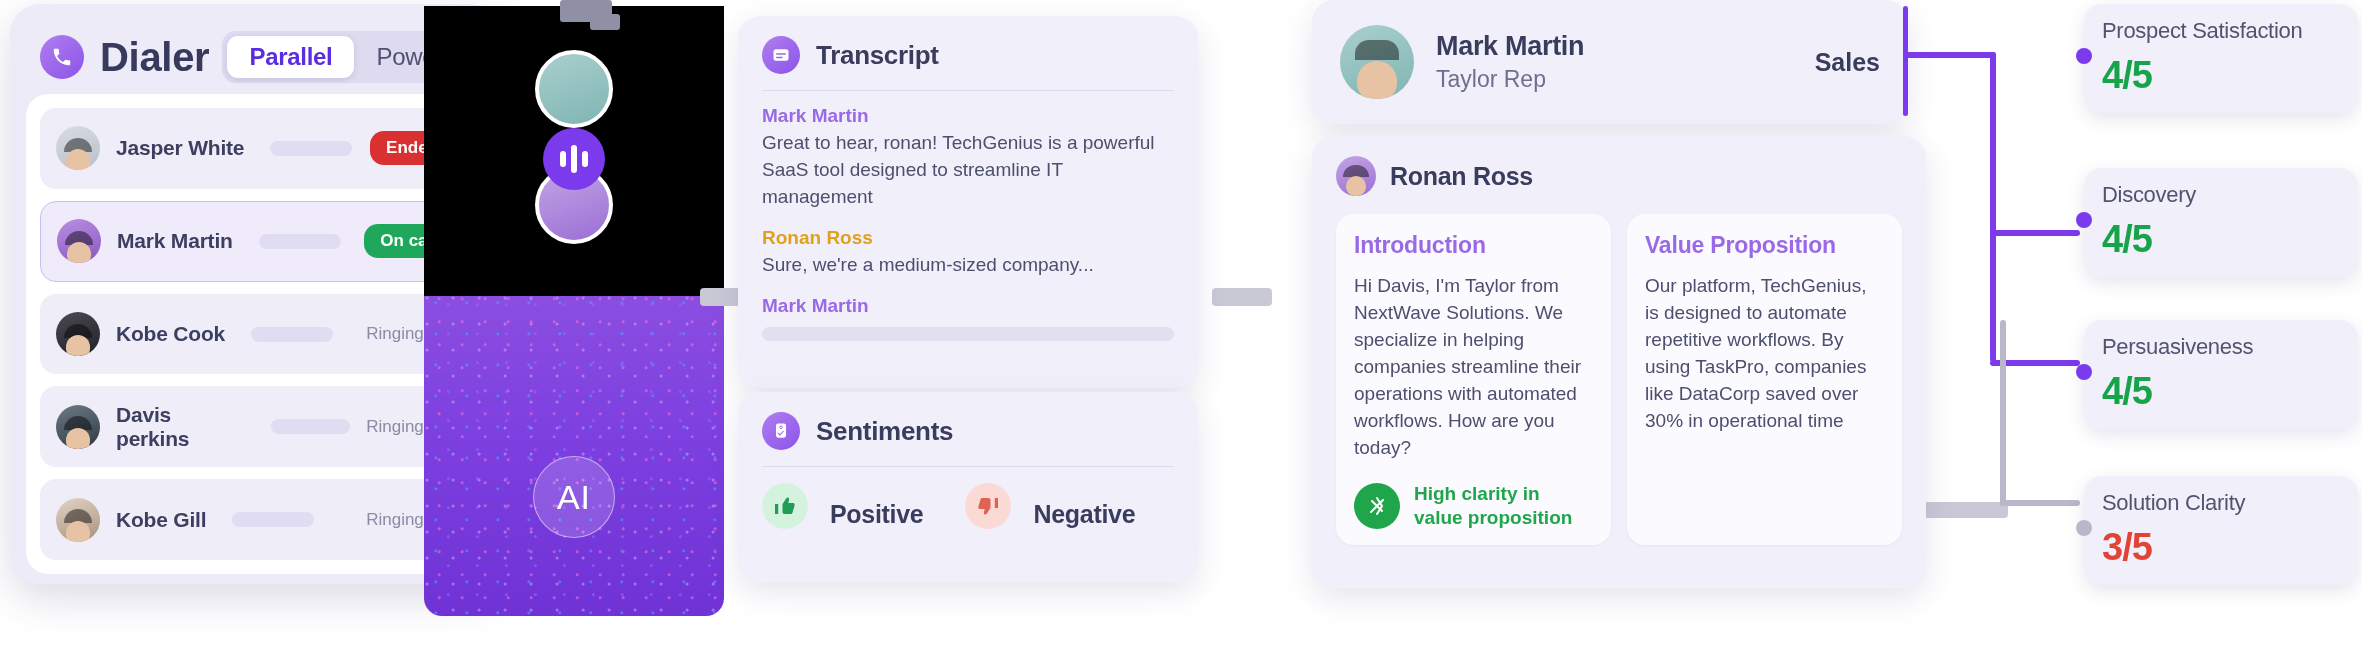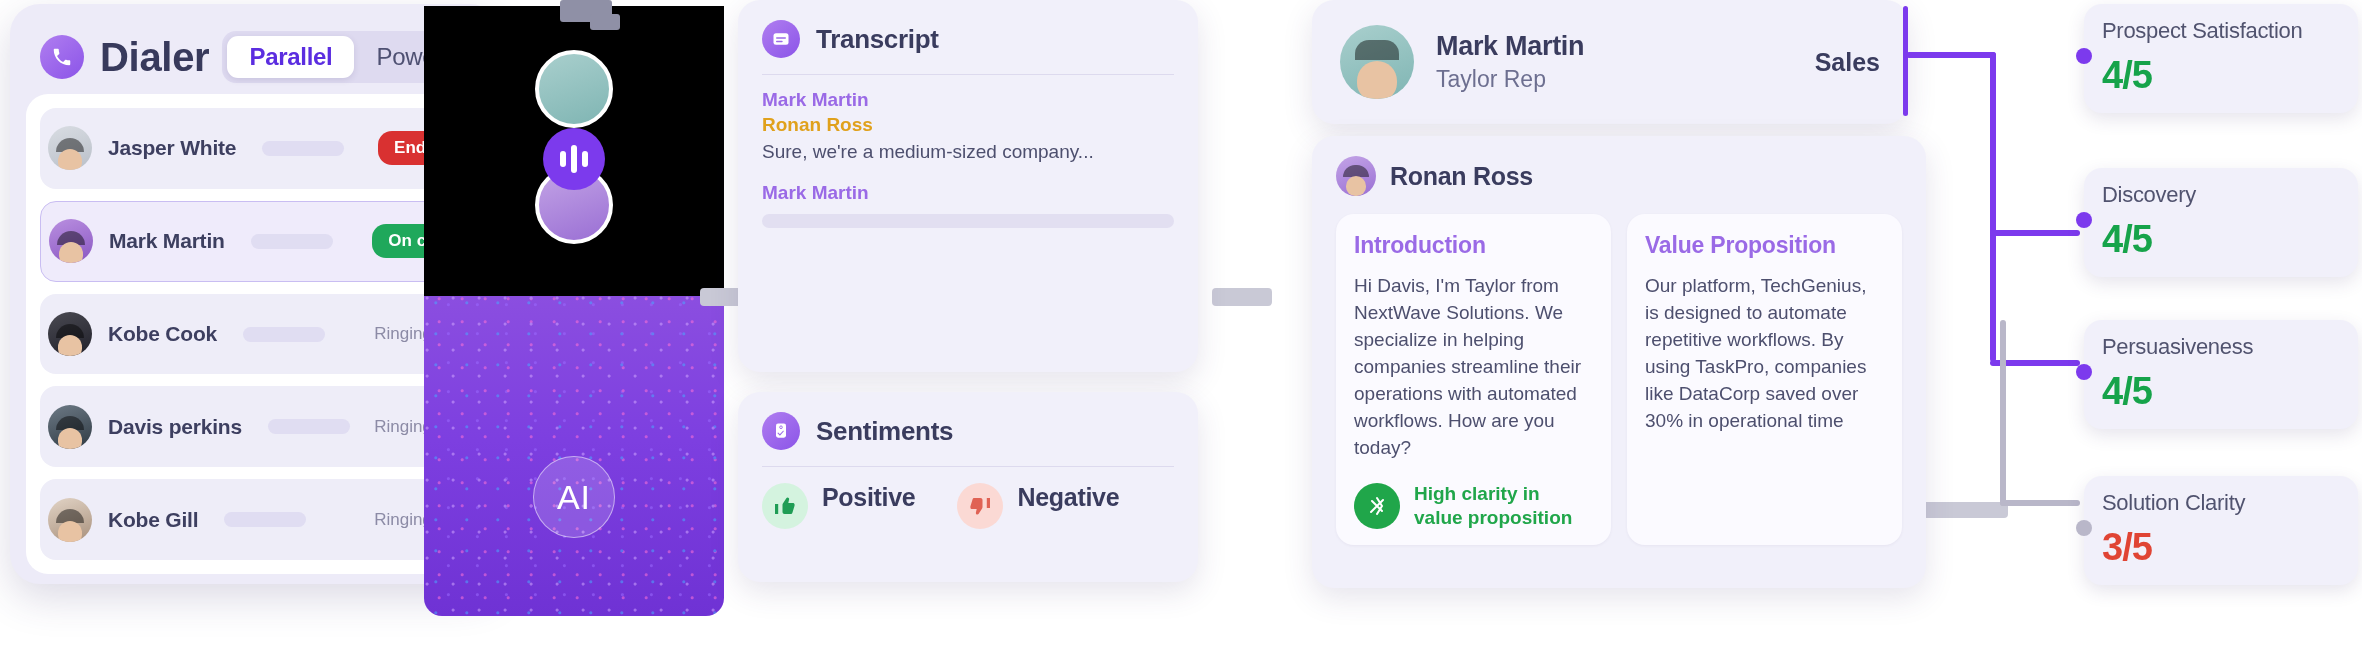--- a/index.html
+++ b/index.html
@@ -46,21 +46,21 @@
   }
   .seg-btn.active { background: #ffffff; color: #5b2de0; font-weight: 700; box-shadow: 0 2px 6px rgba(60,50,110,.13); text-align: right; }
 
   .dialer-list {
     background: #fff; border-radius: 22px; padding: 14px;
     height: 480px; display: flex; flex-direction: column; gap: 12px;
   }
   .call-row {
     display: flex; align-items: center;
     height: 86px; border-radius: 16px;
-    background: #eeedf8; padding: 0 8px;
+    background: #eeedf8; padding: 0 16px;
   }
   .call-row.active { background: #efebfb; border: 1.5px solid #c9bdf2; }
   .avatar { width: 44px; height: 44px; border-radius: 50%; flex:0 0 auto; background:#ded9ee; overflow:hidden; position:relative;}
   .av-a{background:linear-gradient(160deg,#d9dde3,#b9bfc8);}
   .av-b{background:linear-gradient(160deg,#b98fe0,#8a57c2);}
   .av-c{background:linear-gradient(160deg,#4a4a52,#20202a);}
   .av-d{background:linear-gradient(160deg,#6d7a86,#2e3942);}
   .av-e{background:linear-gradient(160deg,#e2d4c6,#a8907c);}
   .av-face{position:absolute;left:50%;top:52%;transform:translateX(-50%);width:24px;height:24px;border-radius:50% 50% 45% 45%;background:#e8c3a3;}
   .av-hair{position:absolute;left:50%;top:26%;transform:translateX(-50%);width:28px;height:14px;border-radius:14px 14px 0 0;background:rgba(0,0,0,.45);}
@@ -111,21 +111,21 @@
     display:flex;align-items:center;justify-content:center;gap:5px;z-index:3;}
   .mic-bar{width:6px;border-radius:3px;background:#fff;}
   .stub{position:absolute;left:560px;top:0;width:52px;height:22px;background:#8f90a6;border-radius:3px;}
   .stub2{position:absolute;left:590px;top:14px;width:30px;height:16px;background:#8f90a6;border-radius:3px;}
 
   
   .conn { position:absolute; background:#c9c9d6; border-radius:4px; }
 
   
   #transcript {
-    position: absolute; left: 738px; top: 0;
+    position: absolute; left: 738px; top: 16px;
     width: 460px; height: 372px;
     border-radius: 22px; padding: 20px 24px;
   }
   .panel-head { display: flex; align-items: center; gap: 16px; padding-bottom: 16px; }
   .panel-ico {
     width: 38px; height: 38px; border-radius: 50%;
     background: linear-gradient(140deg,#b07ef0,#8b54e8);
     display:flex;align-items:center;justify-content:center;color:#fff;flex:0 0 auto;
   }
   .panel-title { font-size: 26px; font-weight: 700; color: #3a3c5e; letter-spacing:-.3px;}
@@ -136,21 +136,21 @@
   .utter { font-size: 19px; line-height: 1.42; color: #4d4f6e; margin-bottom: 16px; }
   .skeleton { height: 14px; border-radius: 7px; background: #e2dff1; margin-top: 10px; width: 100%; }
 
   
   #sentiments {
     position: absolute; left: 738px; top: 392px;
     width: 460px; height: 190px;
     border-radius: 22px; padding: 20px 24px;
   }
   .sent-row { display: flex; align-items: center; gap: 42px; margin-top: 16px; }
-  .sent { display: flex; align-items: flex-start; gap: 14px; }
+  .sent { display: flex; align-items: flex-end; gap: 22px; }
   .sent-ico { width: 46px; height: 46px; border-radius: 50%; display:flex;align-items:center;justify-content:center;font-size:24px; }
   .sent-ico.pos { background: #d4f3df; }
   .sent-ico.neg { background: #fbd9d4; }
   .sent-label { font-size: 25px; font-weight: 700; color: #3a3c5e; letter-spacing:-.3px;}
 
   
   #repcard {
     position: absolute; left: 1312px; top: 0px;
     width: 596px; height: 124px;
     border-radius: 22px; padding: 0 28px;
@@ -308,20 +308,21 @@
             <rect x="6" y="10" width="12" height="1.8" rx=".9" fill="#9b6ae8"></rect>
             <rect x="6" y="14" width="8" height="1.8" rx=".9" fill="#9b6ae8"></rect>
           </svg>
       </div>
       <div class="panel-title">Transcript</div>
     </div>
     <div class="divider"></div>
 
     <div>
       <div class="spk purple">Mark Martin</div>
+      <div class="utter">Great to hear, ronan! TechGenius is a powerful SaaS tool designed to streamline IT management</div>
     </div>
     <div>
       <div class="spk amber">Ronan Ross</div>
       <div class="utter">Sure, we're a medium-sized company...</div>
     </div>
     <div>
       <div class="spk purple">Mark Martin</div>
       <div class="skeleton"></div>
     </div>
   </div>

